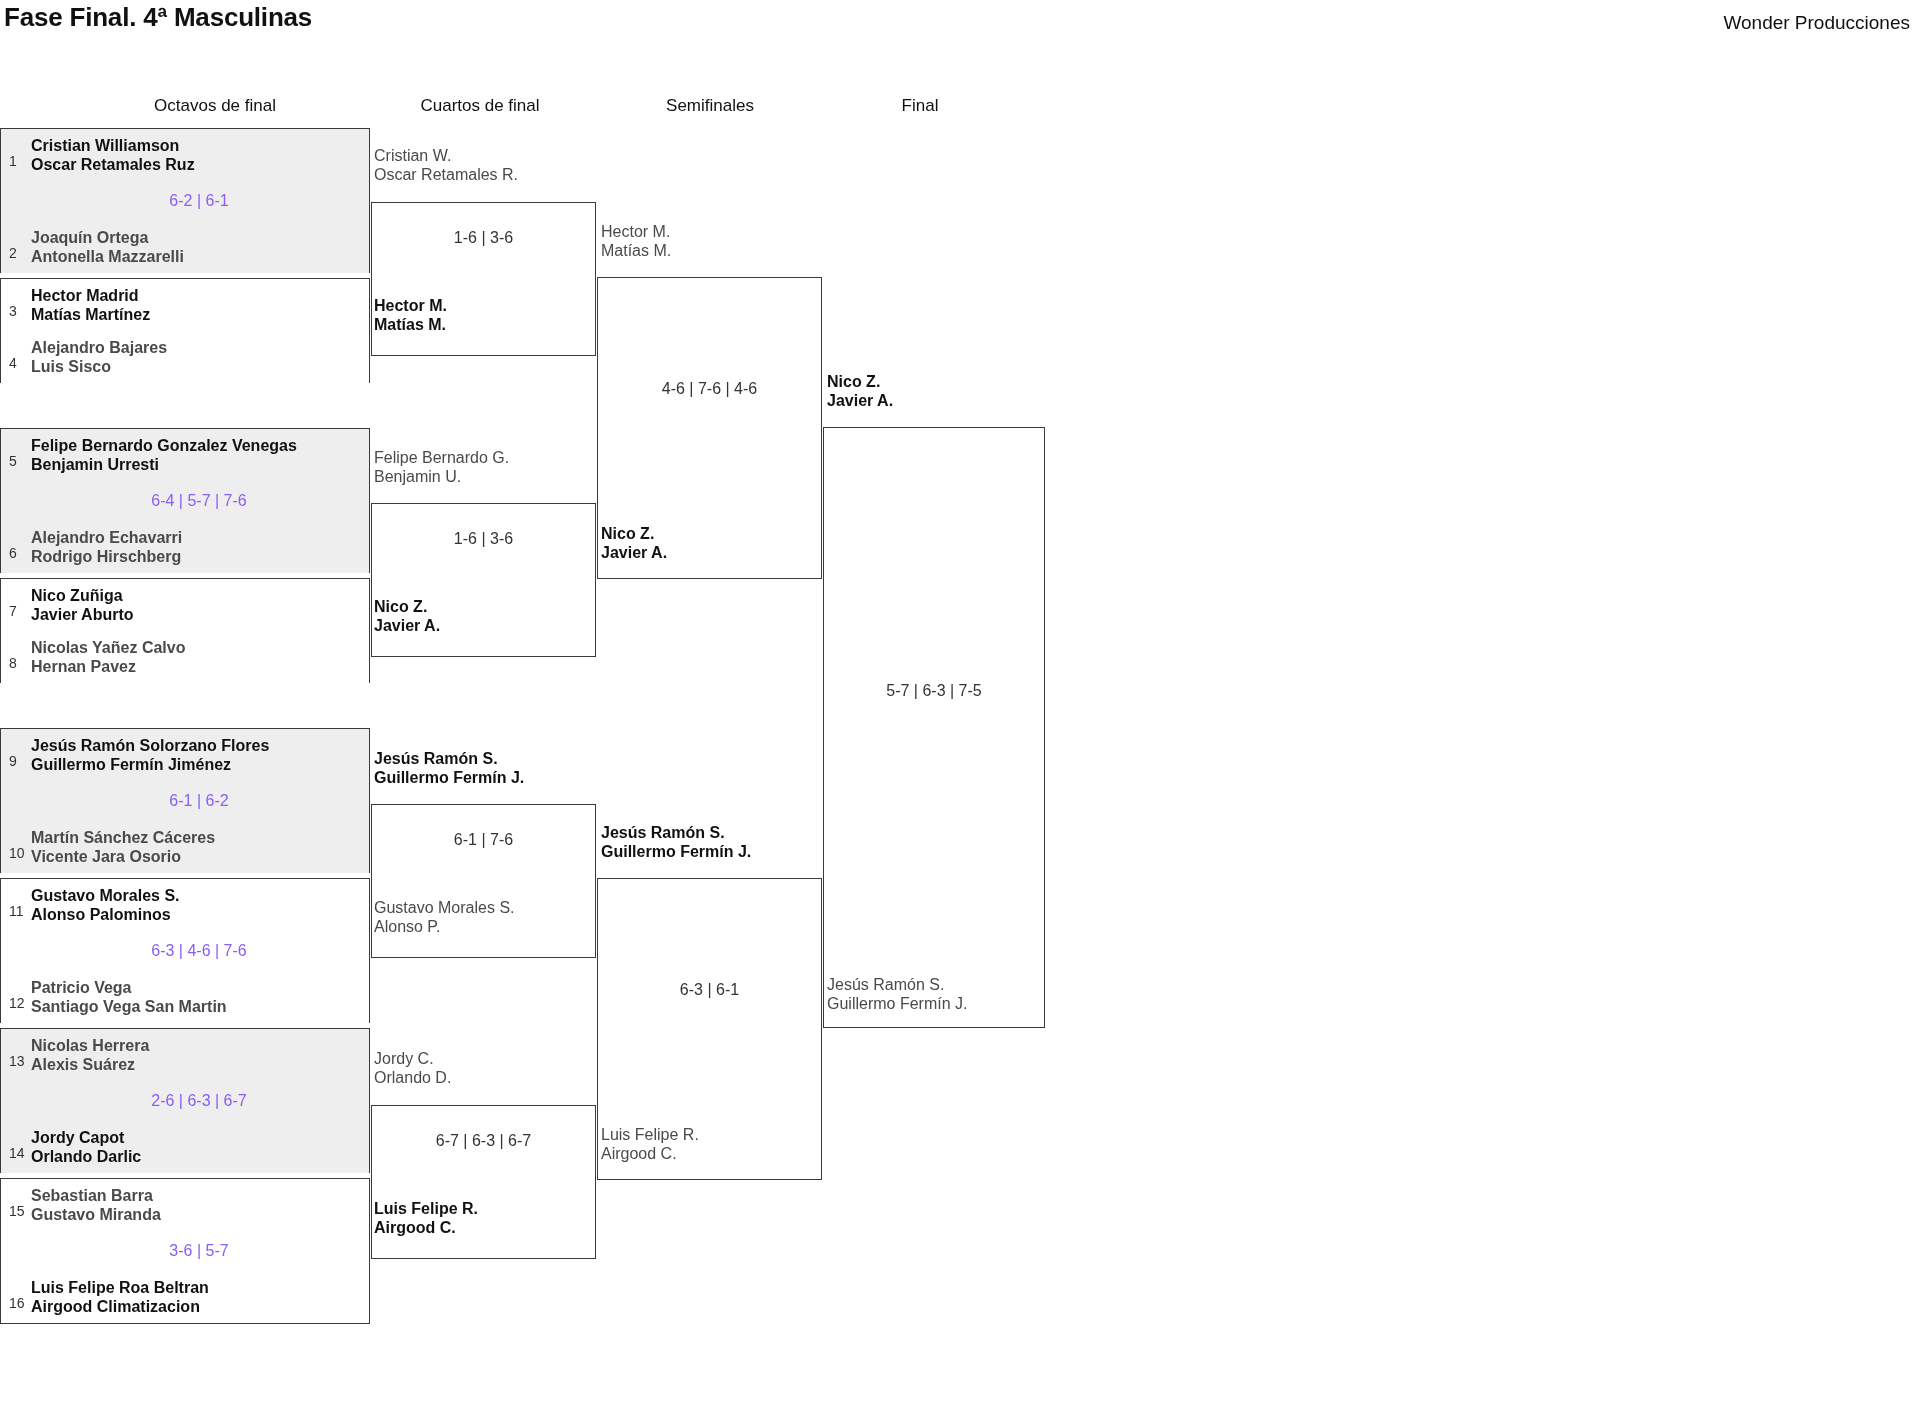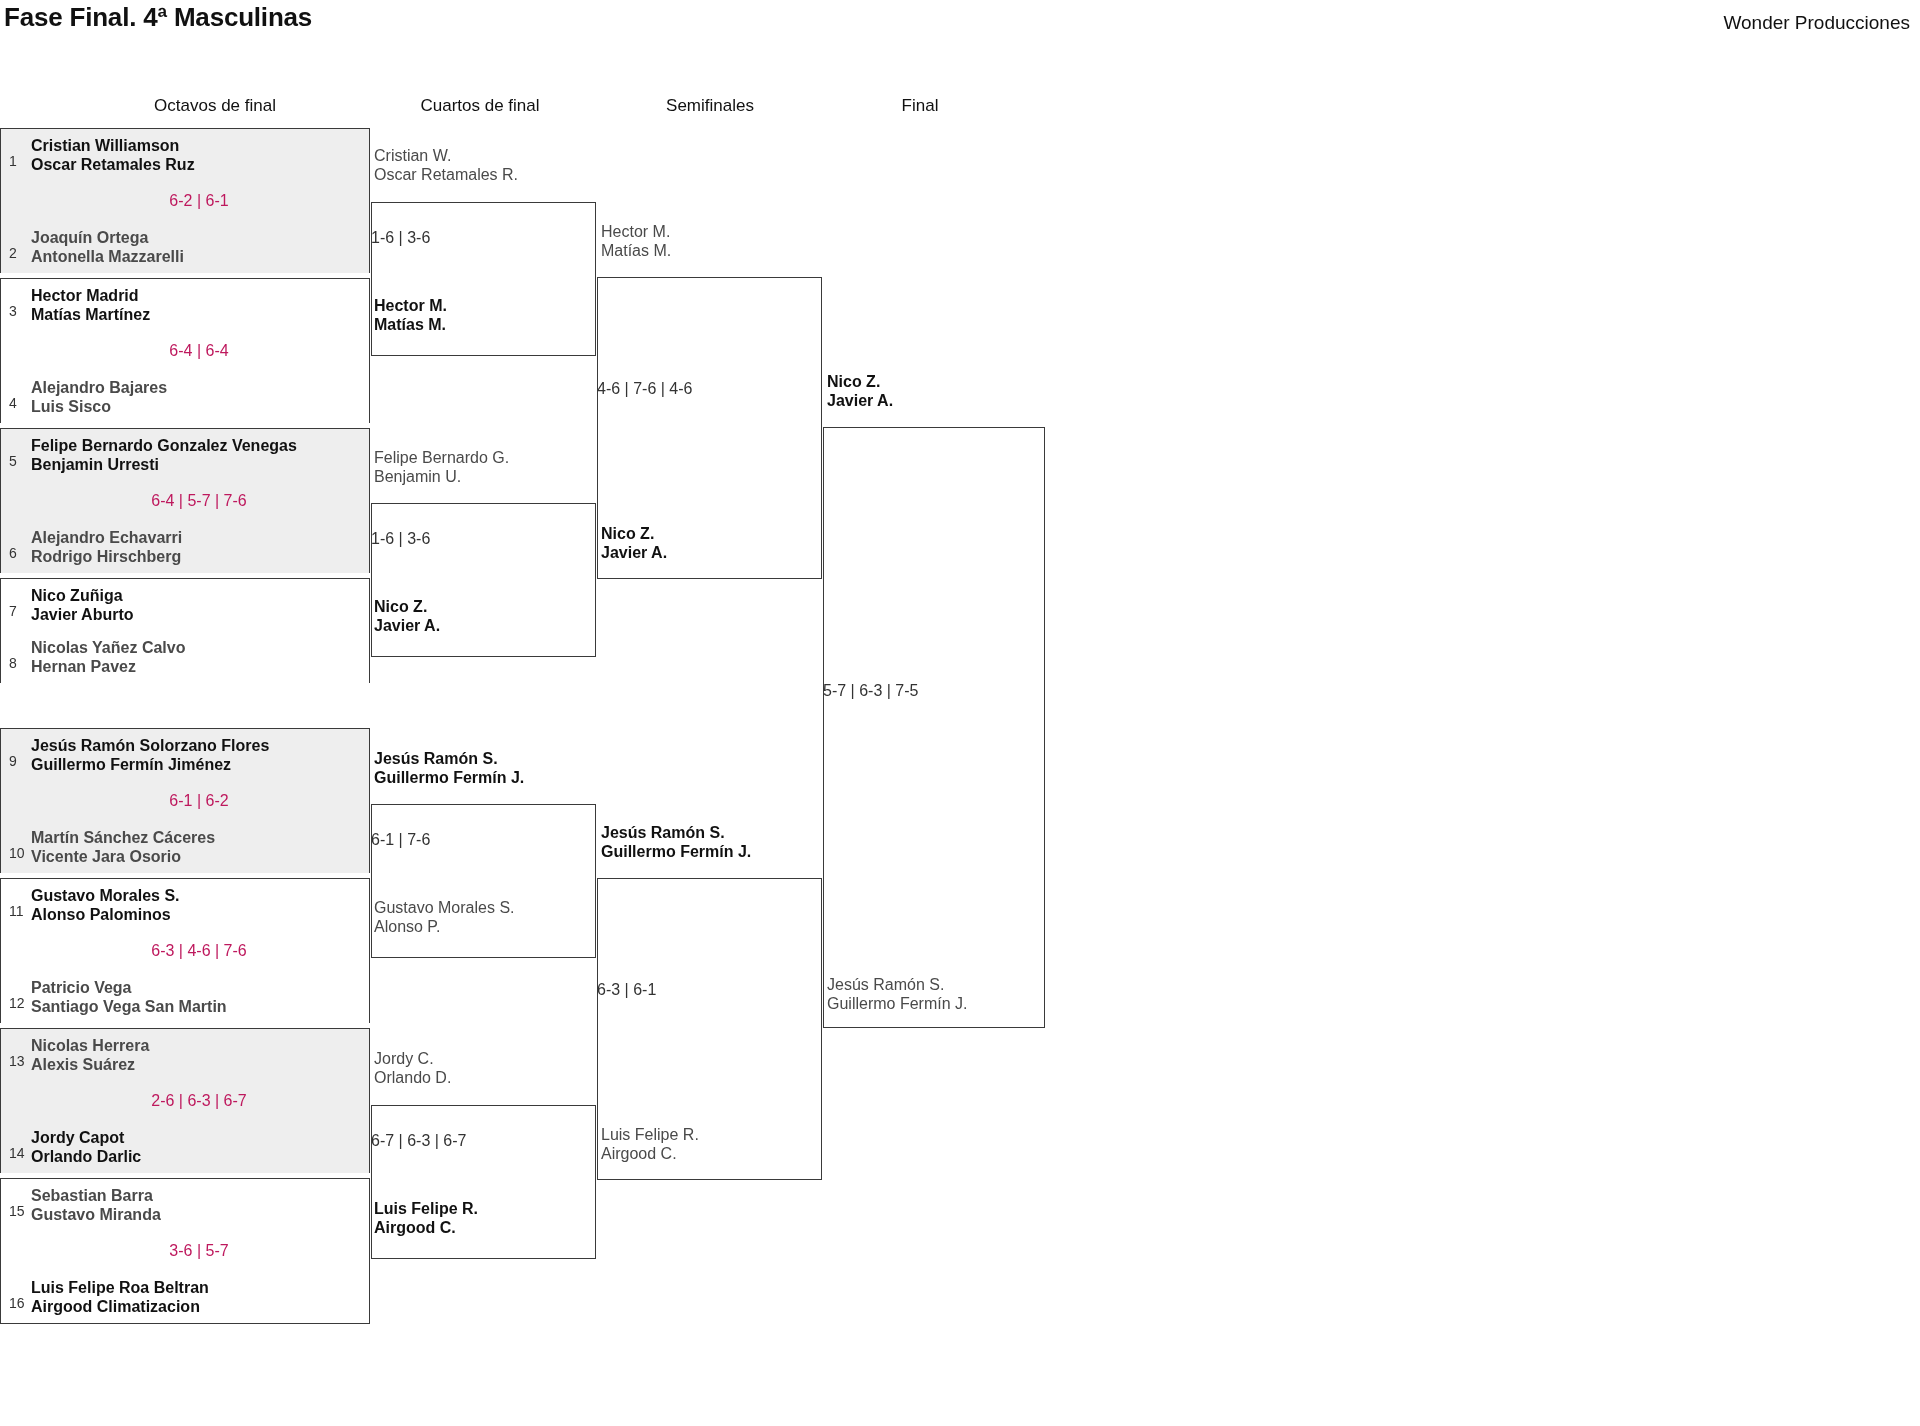--- a/index.html
+++ b/index.html
@@ -103,21 +103,21 @@
   }
   .winner .names span { font-weight: 700; color: #111111; }
   .loser  .names span { font-weight: 700; color: #4a4a4a; }
 
   .r1-score {
     height: 40px;
     display: flex;
     align-items: center;
     justify-content: center;
     font-size: 16px;
-    color: #be185d;
+    color: #8b5cf6;
     padding-left: 28px;
   }
 
   
   .box {
     position: absolute;
     box-sizing: border-box;
     border: 1px solid #3a3a3a;
   }
   .entrant {
@@ -130,21 +130,21 @@
     font-size: 16px;
   }
   .entrant.winner span { font-weight: 700; color: #111111; }
   .entrant.loser  span { font-weight: 400; color: #4a4a4a; }
 
   .score {
     position: absolute;
     font-size: 16px;
     color: #333333;
     white-space: nowrap;
-    text-align: left;
+    text-align: center;
   }
 </style>
 </head>
 <body>
 
 <div class="title-block">
   <div class="title-line">Fase Final. 4ª Masculinas</div>
 </div>
 <div class="brand">Wonder Producciones</div>
 
@@ -174,21 +174,20 @@
   </div>
 
   <div class="r1-match" style="top:278px;">
     <div class="r1-team winner">
       <div class="seed">3</div>
       <div class="names">
         <span>Hector Madrid</span>
         <span>Matías Martínez</span>
       </div>
     </div>
-    <div class="r1-score">6-4 | 6-4</div>
     <div class="r1-team loser">
       <div class="seed">4</div>
       <div class="names">
         <span>Alejandro Bajares</span>
         <span>Luis Sisco</span>
       </div>
     </div>
   </div>
 
   <div class="r1-match shaded" style="top:428px;">

